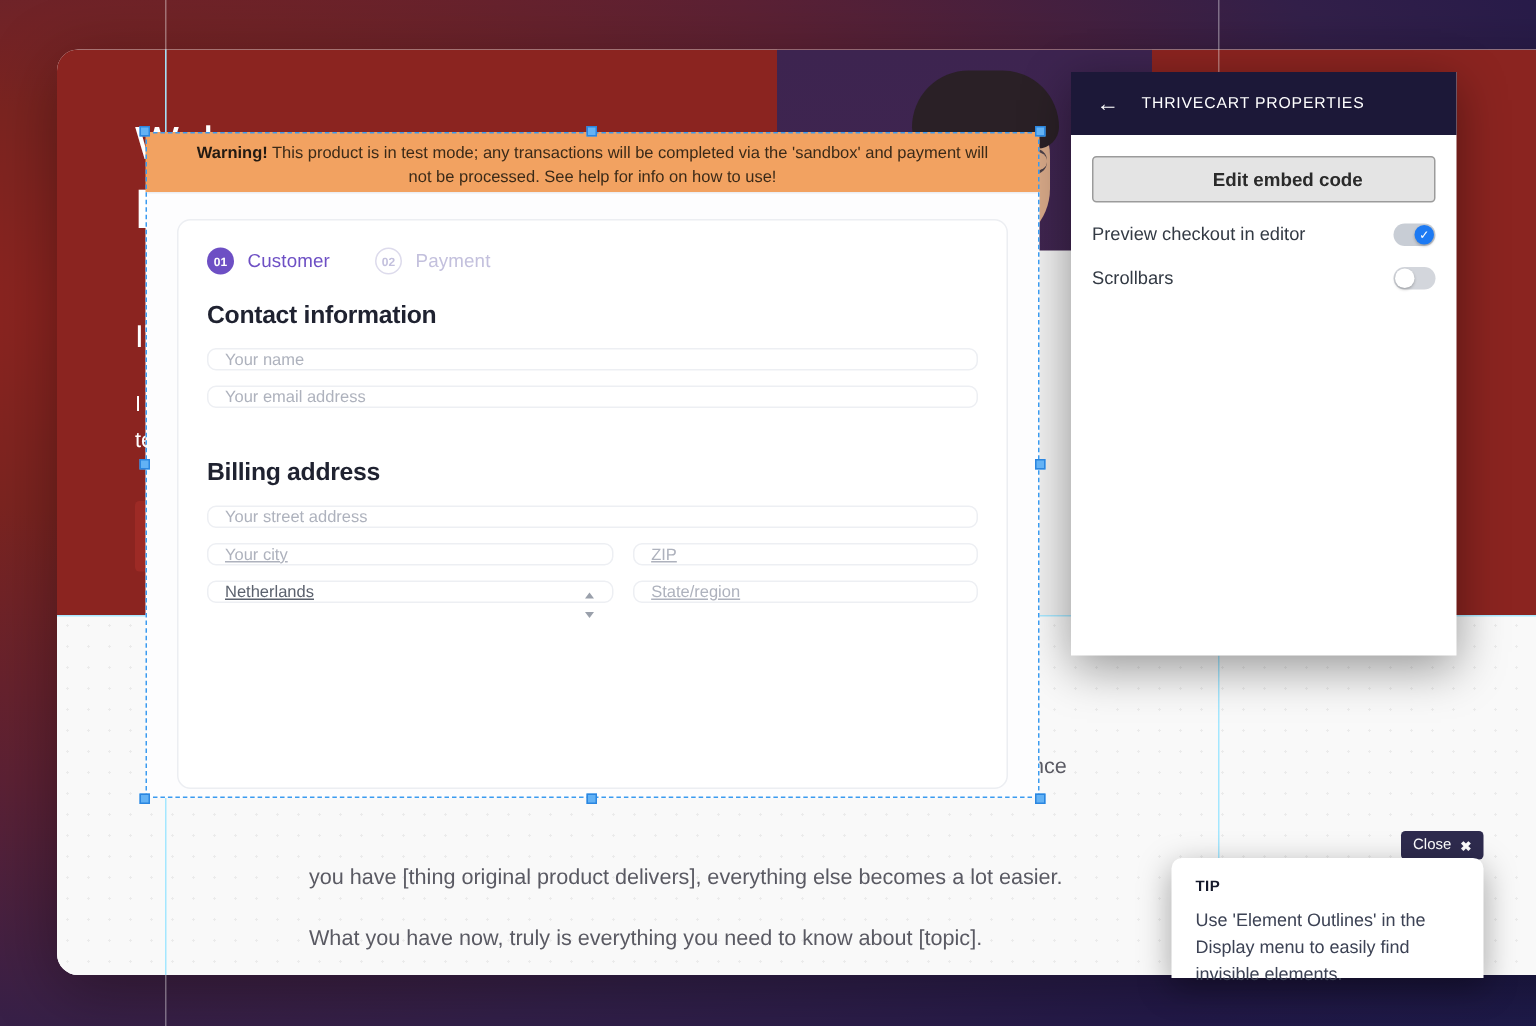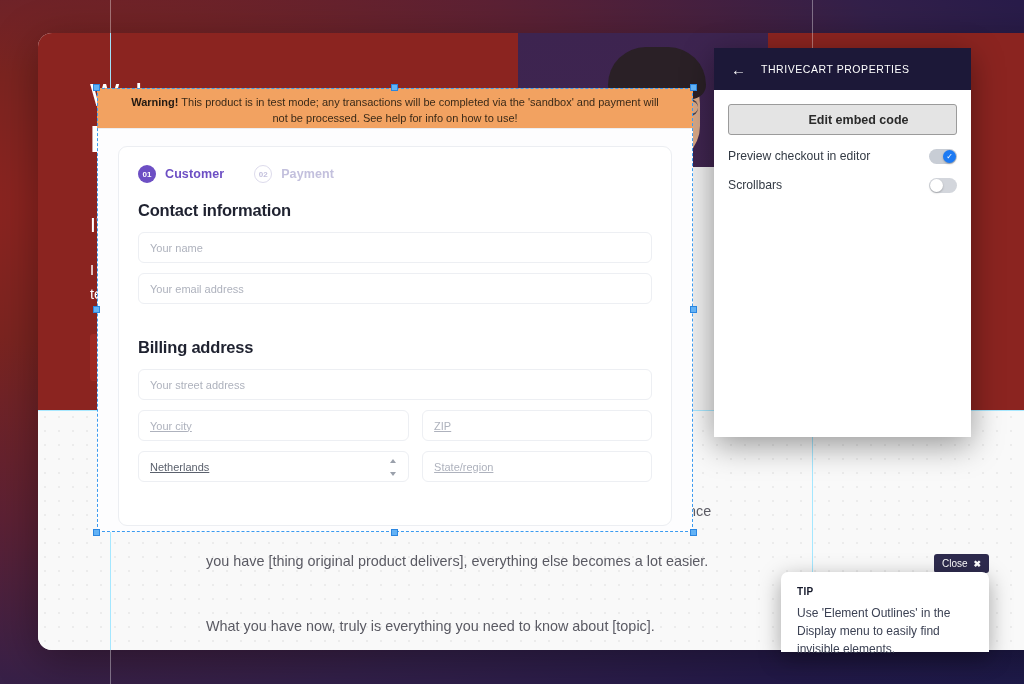--- a/index.html
+++ b/index.html
@@ -76,21 +76,21 @@
   #page-body {
     position: absolute; left: 0; top: 377px; width: 1100px; height: 240px;
     background: #f9f9f9;
     background-image: radial-gradient(rgba(0,0,0,.055) .7px, transparent .8px);
     background-size: 14px 14px;
   }
   .body-para {
     position: absolute; left: 168px; width: 700px;
     color:#5a5a63; font-size: 14.4px; line-height: 1.6;
   }
-  #bp1 { top: 140px; }
+  #bp1 { top: 164px; }
   #bp2 { top: 205px; }
 
   
   .vguide { position: absolute; top: 0; bottom: 0; width: 1px; background:#9fe6ff; opacity:.95; }
   .vguide.dim { background: rgba(255,255,255,.38); }
   .hguide { position: absolute; left: 0; right: 0; height: 1px; background:#9fe6ff; opacity:.9; }
 
   
   #checkout-wrap {
     position: absolute; left: 97px; top: 88px; width: 596px; height: 444px;
@@ -129,26 +129,26 @@
   }
   .steps { display:flex; align-items:center; gap: 30px; margin-bottom: 18px; }
   .step { display:flex; align-items:center; gap: 9px; }
   .step-num {
     width: 18px; height: 18px; border-radius: 50%;
     font-size: 8px; font-weight: 700; color:#fff;
     display:flex; align-items:center; justify-content:center;
     background:#6d4fc4;
   }
   .step-num.off { background:#fff; color:#c3c0dd; border: 1px solid #dddbec; }
-  .step-label { font-size: 12.5px; font-weight: 700; color:#6d4fc4; letter-spacing:.1px; }
+  .step-label { font-size: 12.5px; font-weight: 400; color:#6d4fc4; letter-spacing:.1px; }
   .step-label.off { color:#c3c0dd; }
   .sec-title { font-size: 16.5px; font-weight: 700; color:#1f2230; margin: 6px 0 12px; letter-spacing:-.2px; }
   .sec-title.second { margin-top: 34px; }
   .field {
-    height: 31px; border: 1px solid #edeff3; border-radius: 6px;
+    height: 15px; border: 1px solid #edeff3; border-radius: 6px;
     background:#fff; display:flex; align-items:center;
     padding: 0 11px; font-size: 11px; color:#aeb2bd; margin-bottom: 10px;
     position: relative;
   }
   .row2 { display:flex; gap: 13px; }
   .row2 .field { flex: 1 1 0; text-decoration: underline; }
   .row2 .wide { flex: 1.2 1 0; }
   .row2 .narrow { flex: 1 1 0; }
   .spin { position:absolute; right: 11px; top: 7px; width: 8px; height: 17px;
           display:flex; flex-direction:column; justify-content:space-between; align-items:center; }

